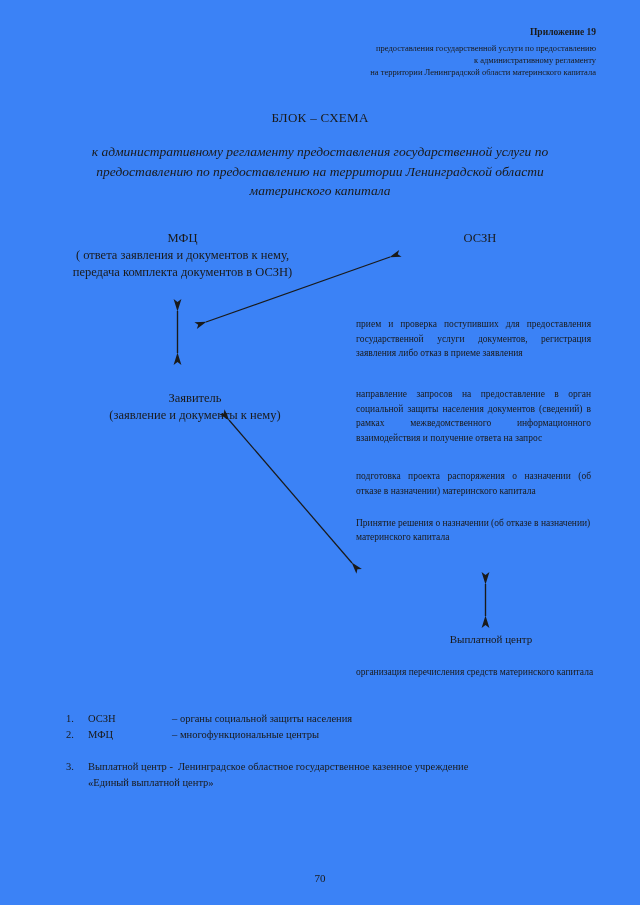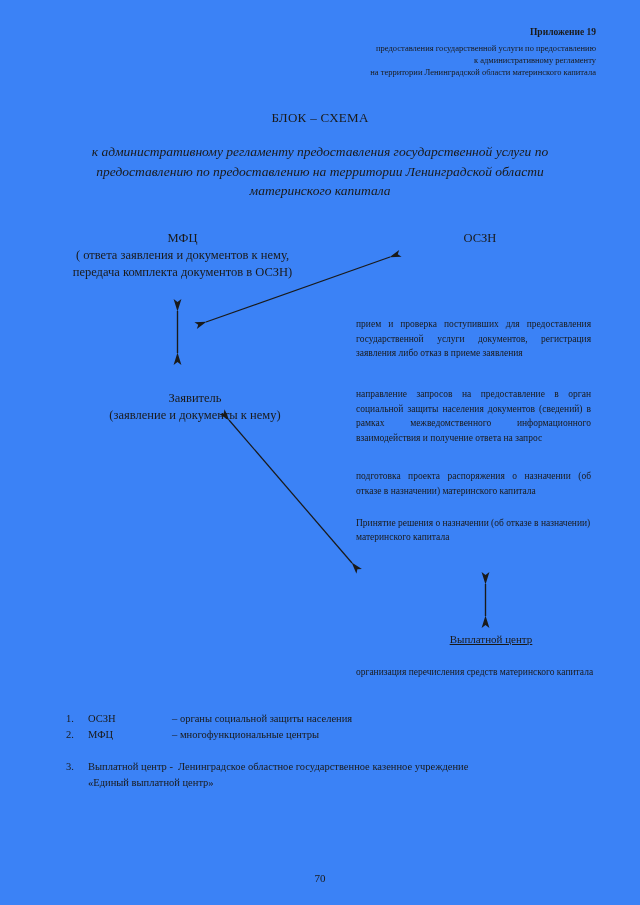--- a/index.html
+++ b/index.html
@@ -138,21 +138,20 @@
   
   #pay-center-heading {
     position: absolute;
     top: 633px;
     left: 396px;
     width: 190px;
     text-align: center;
     font-size: 11px;
   }
   #pay-center-heading span {
-    text-decoration: underline;
     text-align: center;
   }
 
   
   #arrows {
     position: absolute;
     top: 0;
     left: 0;
     width: 640px;
     height: 905px;

